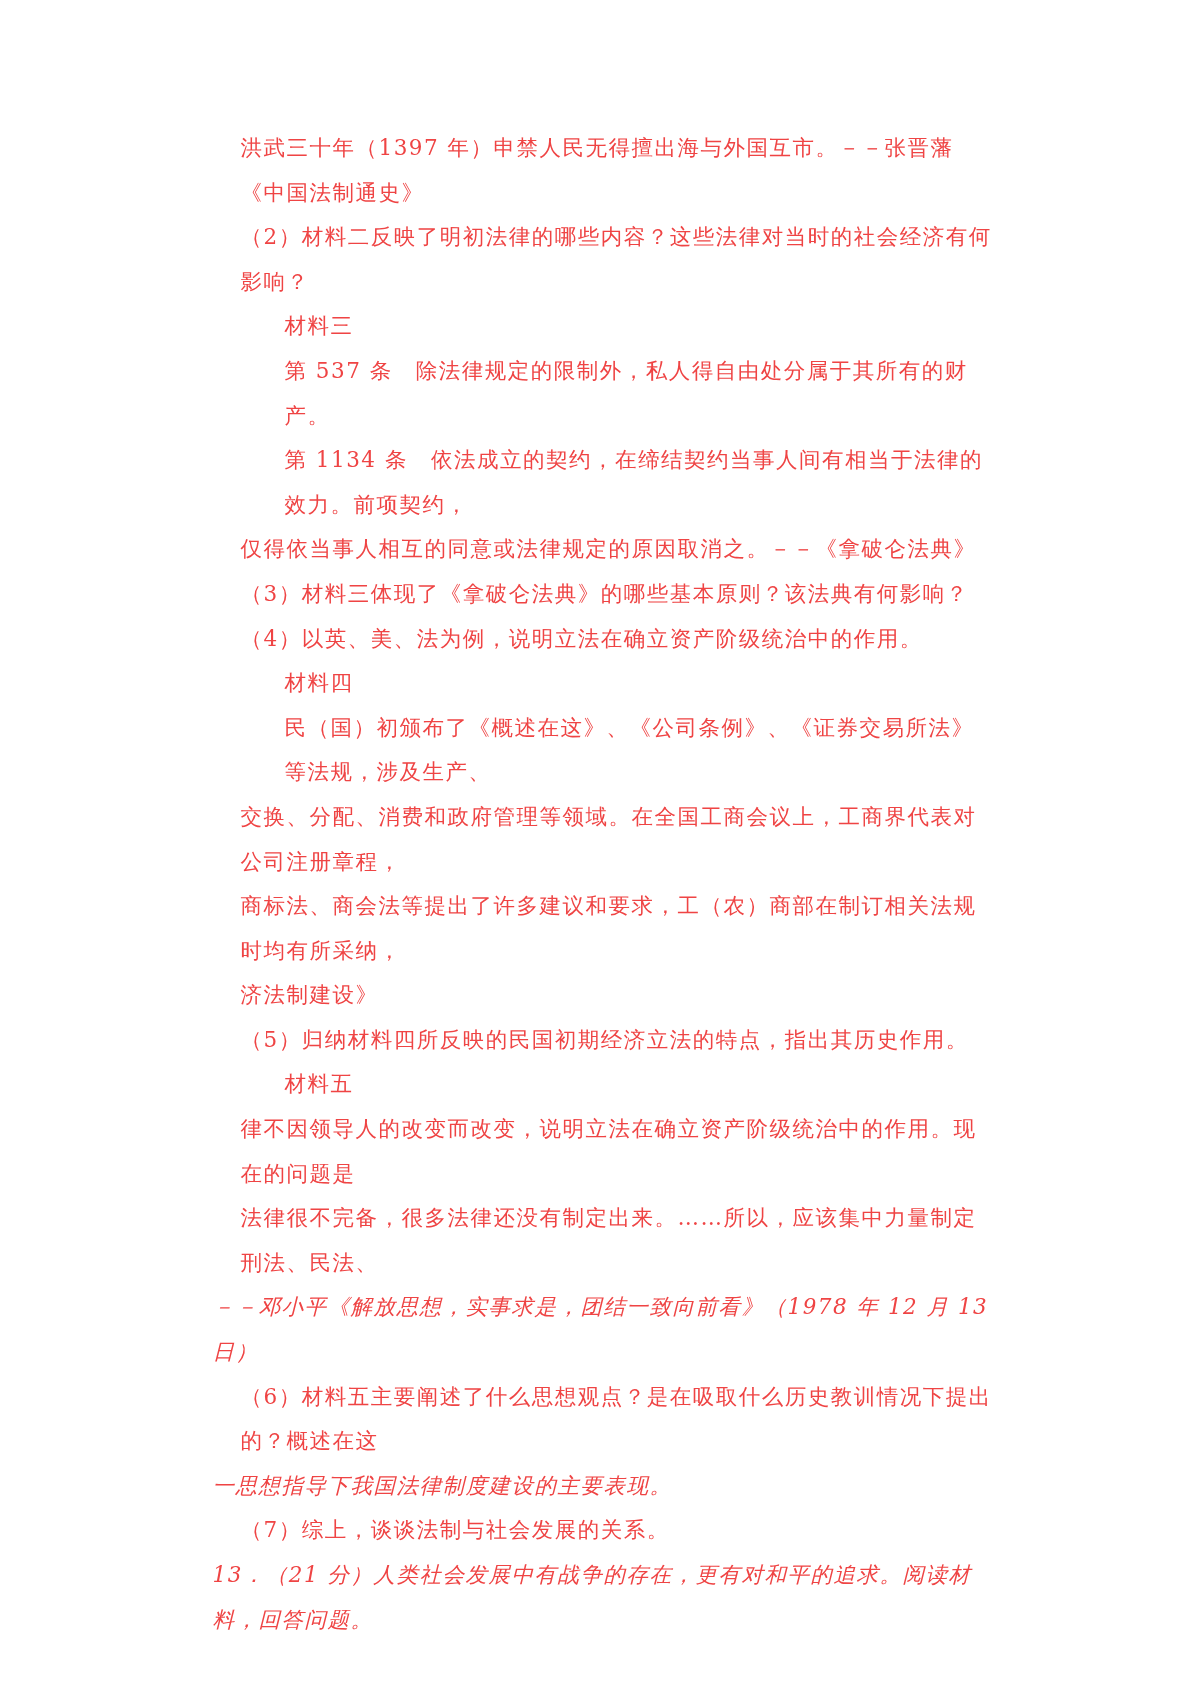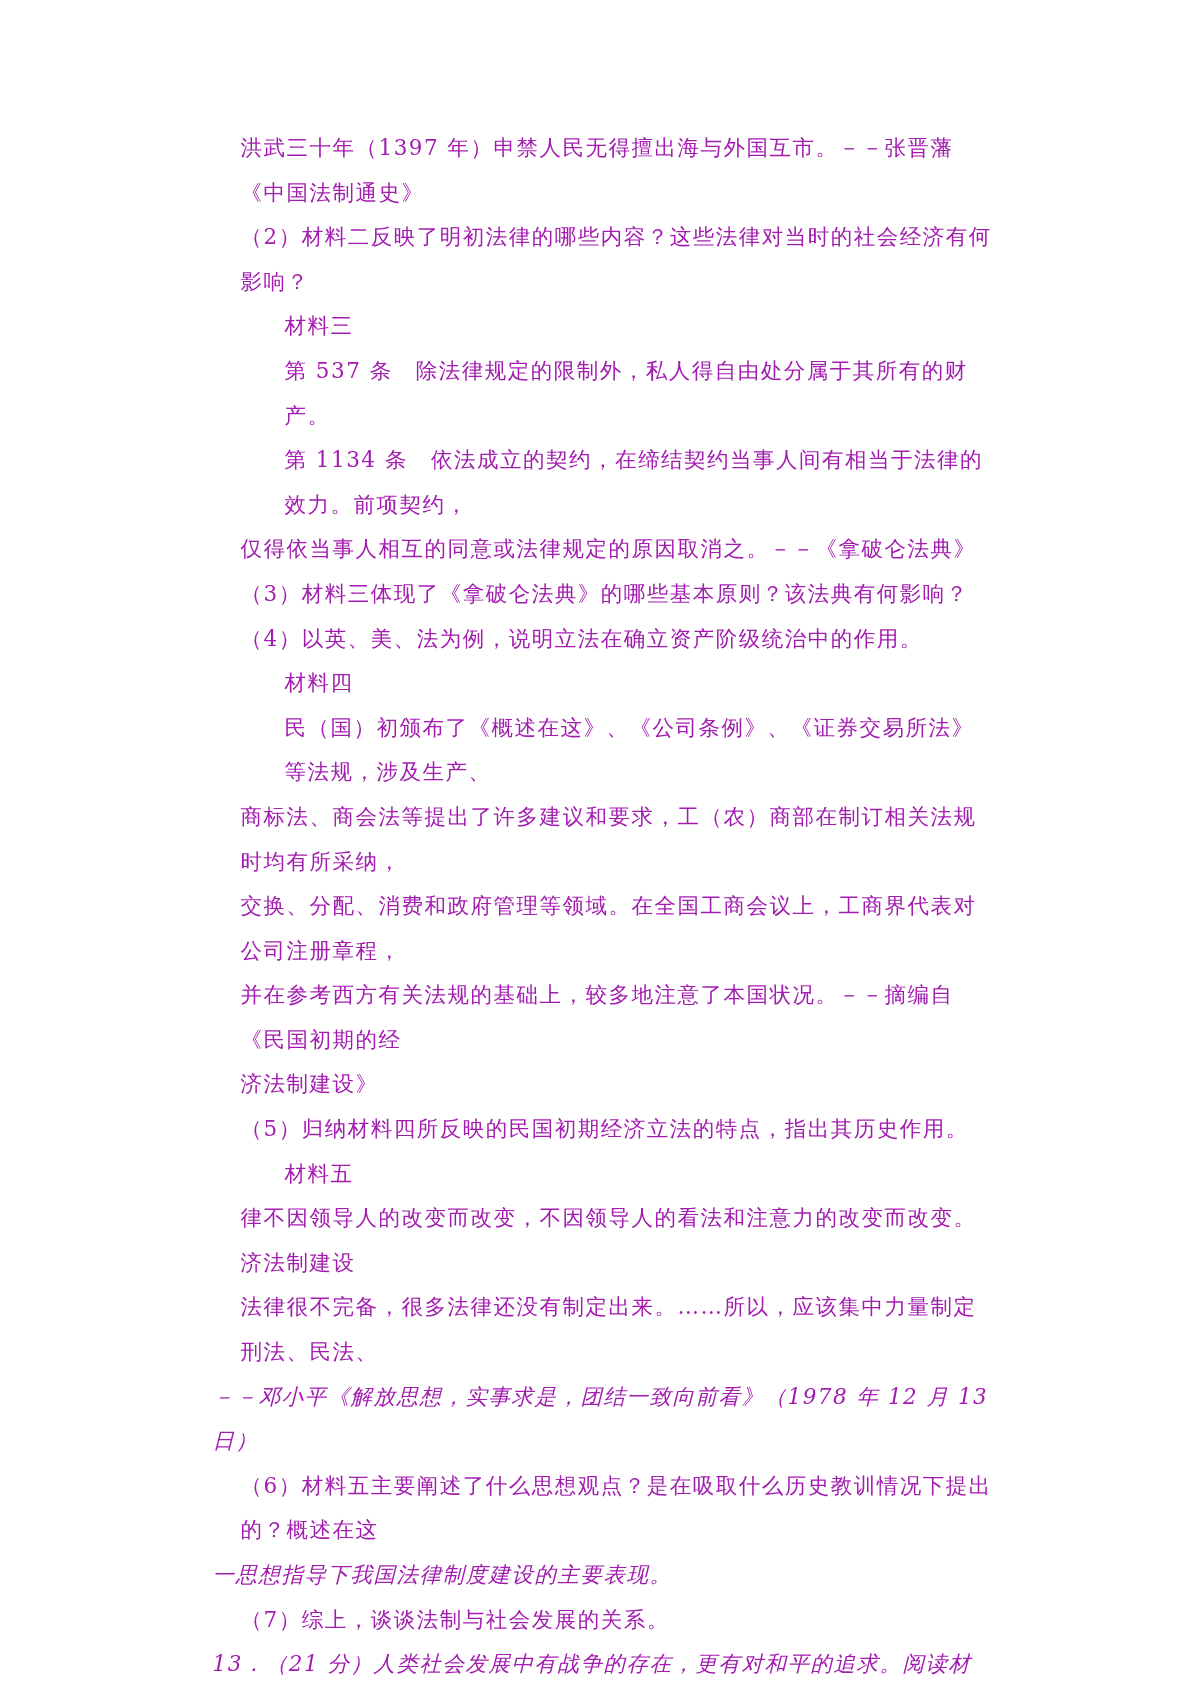--- a/index.html
+++ b/index.html
@@ -11,21 +11,21 @@
     position: relative;
     width: 1099px;
     height: 1698px;
     margin: 0 auto;
     background: #ffffff;
     box-sizing: border-box;
     padding: 126px 156px 0 162px;
     overflow: hidden;
     font-family: "DejaVu Serif", "Liberation Serif", serif;
     font-size: 21.5px;
-    color: #a21caf;
+    color: #ef4444;
   }
   .content {
     width: 100%;
   }
   .line {
     margin: 0;
     line-height: 44.6px;
     letter-spacing: 1.5px;
     white-space: pre-wrap;
     text-align: left;
@@ -42,27 +42,26 @@
       <p class="line indent-1">洪武三十年（1397 年）申禁人民无得擅出海与外国互市。－－张晋藩《中国法制通史》</p>
       <p class="line indent-1">（2）材料二反映了明初法律的哪些内容？这些法律对当时的社会经济有何影响？</p>
       <p class="line indent-2">材料三</p>
       <p class="line indent-2">第 537 条　除法律规定的限制外，私人得自由处分属于其所有的财产。</p>
       <p class="line indent-2">第 1134 条　依法成立的契约，在缔结契约当事人间有相当于法律的效力。前项契约，</p>
       <p class="line indent-1">仅得依当事人相互的同意或法律规定的原因取消之。－－《拿破仑法典》</p>
       <p class="line indent-1">（3）材料三体现了《拿破仑法典》的哪些基本原则？该法典有何影响？</p>
       <p class="line indent-1">（4）以英、美、法为例，说明立法在确立资产阶级统治中的作用。</p>
       <p class="line indent-2">材料四</p>
       <p class="line indent-2">民（国）初颁布了《概述在这》、《公司条例》、《证券交易所法》等法规，涉及生产、</p>
+      <p class="line indent-1">交换、分配、消费和政府管理等领域。在全国工商会议上，工商界代表对公司注册章程，</p>
       <p class="line indent-1">商标法、商会法等提出了许多建议和要求，工（农）商部在制订相关法规时均有所采纳，</p>
-      <p class="line indent-1">交换、分配、消费和政府管理等领域。在全国工商会议上，工商界代表对公司注册章程，</p>
-      <p class="line indent-1">并在参考西方有关法规的基础上，较多地注意了本国状况。－－摘编自《民国初期的经</p>
       <p class="line indent-1">济法制建设》</p>
       <p class="line indent-1">（5）归纳材料四所反映的民国初期经济立法的特点，指出其历史作用。</p>
       <p class="line indent-2">材料五</p>
-      <p class="line indent-1">律不因领导人的改变而改变，不因领导人的看法和注意力的改变而改变。济法制建设</p>
+      <p class="line indent-1">律不因领导人的改变而改变，说明立法在确立资产阶级统治中的作用。现在的问题是</p>
       <p class="line indent-1">法律很不完备，很多法律还没有制定出来。……所以，应该集中力量制定刑法、民法、</p>
       <p class="line indent-0">－－邓小平《解放思想，实事求是，团结一致向前看》（1978 年 12 月 13 日）</p>
       <p class="line indent-1">（6）材料五主要阐述了什么思想观点？是在吸取什么历史教训情况下提出的？概述在这</p>
       <p class="line indent-0">一思想指导下我国法律制度建设的主要表现。</p>
       <p class="line indent-1">（7）综上，谈谈法制与社会发展的关系。</p>
       <p class="line indent-0">13．（21 分）人类社会发展中有战争的存在，更有对和平的追求。阅读材料，回答问题。</p>
     </div>
 </div>
 
 </body></html>

